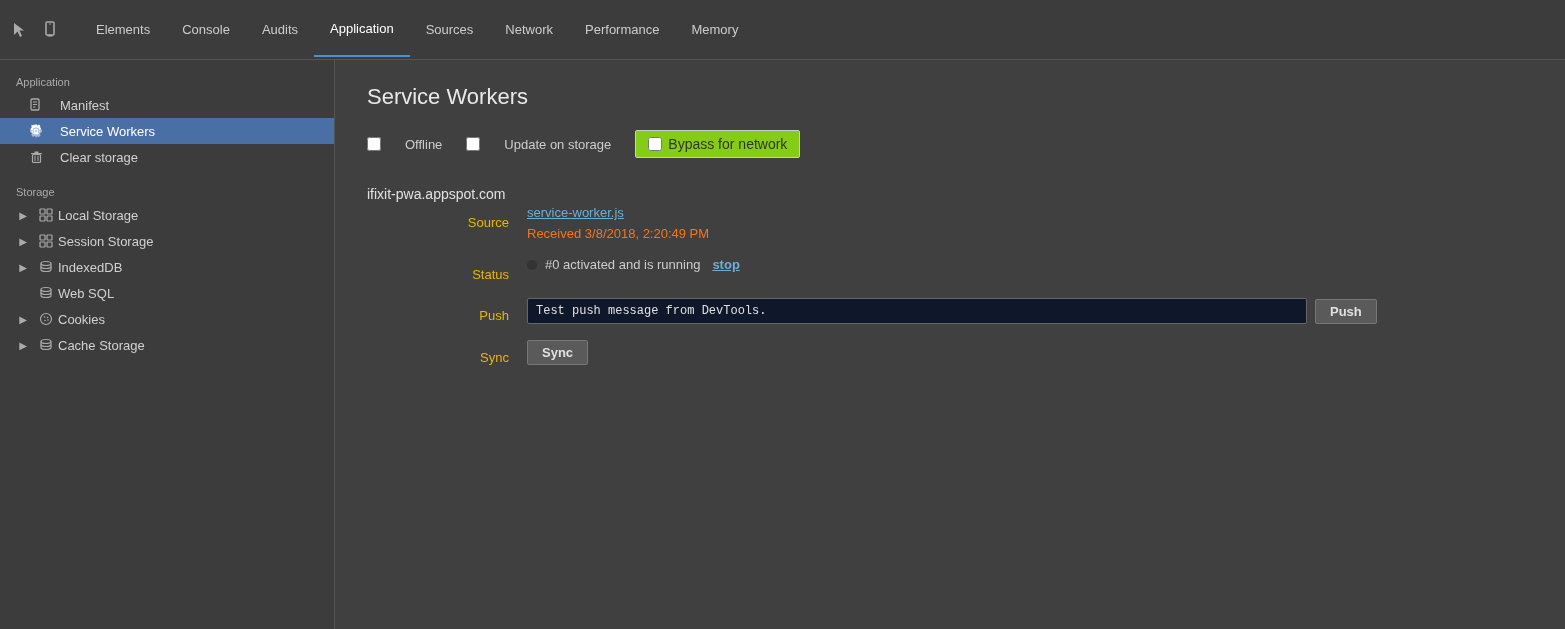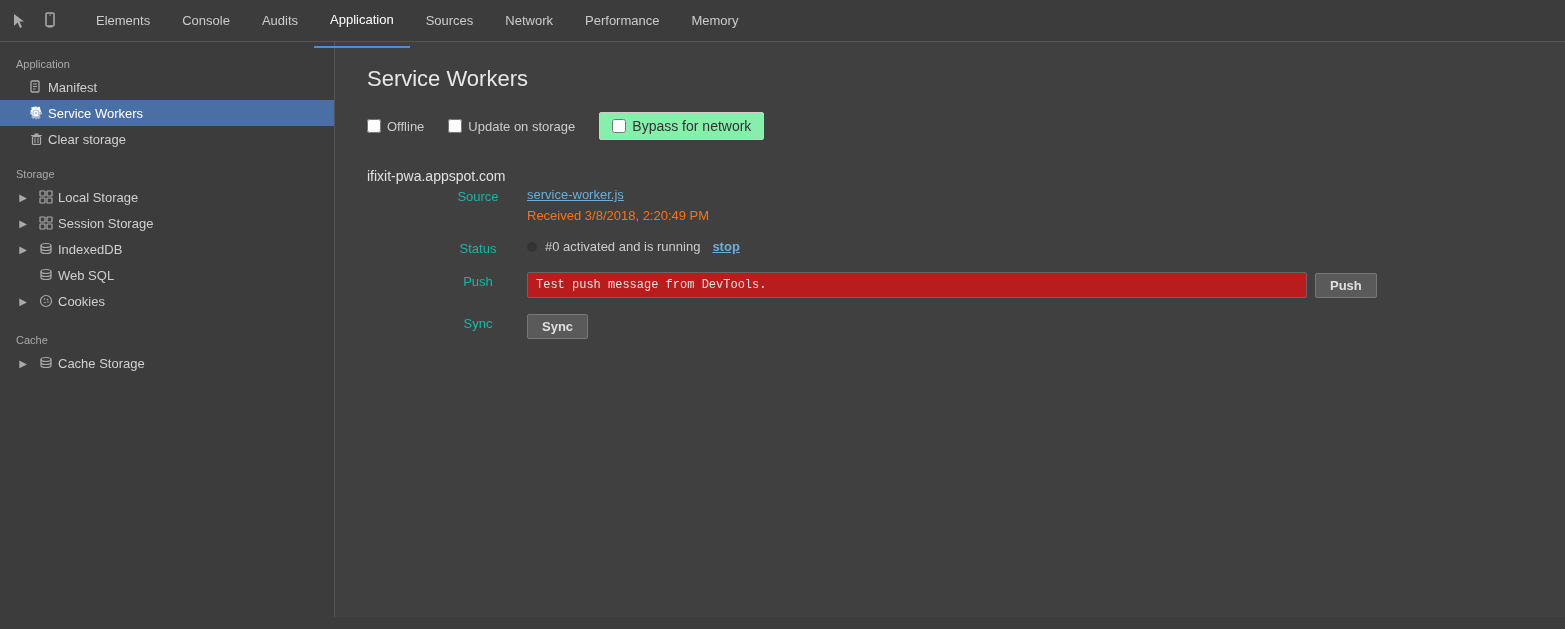--- a/index.html
+++ b/index.html
@@ -12,21 +12,21 @@
       height: 629px;
       overflow: hidden;
     }
 
     
     .tab-bar {
       display: flex;
       align-items: center;
       background: #3c3c3c;
       border-bottom: 1px solid #555;
-      height: 42px;
+      height: 60px;
       padding: 0 8px;
     }
     .tab-bar-icons {
       display: flex;
       gap: 8px;
       margin-right: 16px;
       align-items: center;
     }
     .tab-bar-icon {
       width: 24px;
@@ -72,21 +72,21 @@
       color: #aaa;
       text-transform: none;
       font-weight: 500;
     }
     .sidebar-item {
       display: flex;
       align-items: center;
       padding: 5px 8px 5px 28px;
       cursor: pointer;
       color: #d0d0d0;
-      gap: 4px;
+      gap: 16px;
       font-size: 13px;
     }
     .sidebar-item.active {
       background: #4a6fa5;
       color: #fff;
     }
     .sidebar-item .icon {
       width: 16px;
       height: 16px;
       display: flex; align-items: center; justify-content: center;
@@ -131,35 +131,35 @@
     }
     .checkbox-row {
       display: flex;
       align-items: center;
       gap: 24px;
       margin-bottom: 28px;
     }
     .checkbox-label {
       display: flex;
       align-items: center;
-      gap: 6px;
+      gap: 24px;
       color: #ccc;
       cursor: pointer;
     }
     .checkbox-label input[type="checkbox"] {
       width: 14px;
       height: 14px;
       cursor: pointer;
     }
     .bypass-box {
       display: flex;
       align-items: center;
       gap: 6px;
       border: 1.5px solid #ccc;
-      background: #86efac;
+      background: #84cc16;
       padding: 5px 12px;
       border-radius: 2px;
       color: #333;
       cursor: pointer;
       justify-content: center;
     }
     .bypass-box input[type="checkbox"] {
       width: 14px;
       height: 14px;
       cursor: pointer;
@@ -177,24 +177,25 @@
       margin-bottom: 3px;
     }
 
     .info-grid {
       display: grid;
       grid-template-columns: 80px 1fr;
       gap: 16px 0;
       padding-left: 80px;
     }
     .info-label {
-      color: #14b8a6;
-      text-align: center;
+      color: #eab308;
+      text-align: right;
       padding-right: 18px;
       padding-top: 2px;
+      margin-top: 8px;
     }
     .info-value {
       color: #ccc;
     }
     .info-link {
       color: #6baed6;
       cursor: pointer;
     }
     .received-text {
       color: #f97316;
@@ -223,21 +224,21 @@
     }
 
     .input-row {
       display: flex;
       align-items: center;
       gap: 8px;
     }
     .push-input {
       flex: 1;
       max-width: 780px;
-      background: #b91c1c;
+      background: #0f172a;
       border: 1px solid #666;
       color: #e0e0e0;
       padding: 5px 8px;
       font-family: 'Courier New', monospace;
       font-size: 12px;
       border-radius: 2px;
     }
     .action-btn {
       background: #5a5a5a;
       border: 1px solid #777;
@@ -398,23 +399,20 @@
           <circle cx="7" cy="7" r="5.5" stroke="#aaa" stroke-width="1.2"></circle>
           <circle cx="5.5" cy="5" r="0.8" fill="#aaa"></circle>
           <circle cx="8.5" cy="5.5" r="0.8" fill="#aaa"></circle>
           <circle cx="6" cy="8.5" r="0.8" fill="#aaa"></circle>
           <circle cx="9" cy="8" r="0.8" fill="#aaa"></circle>
         </svg>
       </span>
       <span>Cookies</span>
     </div>
 
-    <div class="sidebar-section-label" style="margin-top:12px;">
-      <span>Cache</span>
-    </div>
 
     <div class="sidebar-item-group">
       <span class="arrow">▶</span>
       <span class="group-icon">
         <svg width="14" height="14" viewBox="0 0 14 14" fill="none">
           <ellipse cx="7" cy="3.5" rx="5" ry="2" stroke="#aaa" stroke-width="1.2"></ellipse>
           <path d="M2 3.5v3c0 1.1 2.24 2 5 2s5-.9 5-2v-3" stroke="#aaa" stroke-width="1.2" fill="none"></path>
           <path d="M2 6.5v3c0 1.1 2.24 2 5 2s5-.9 5-2v-3" stroke="#aaa" stroke-width="1.2" fill="none"></path>
         </svg>
       </span>

